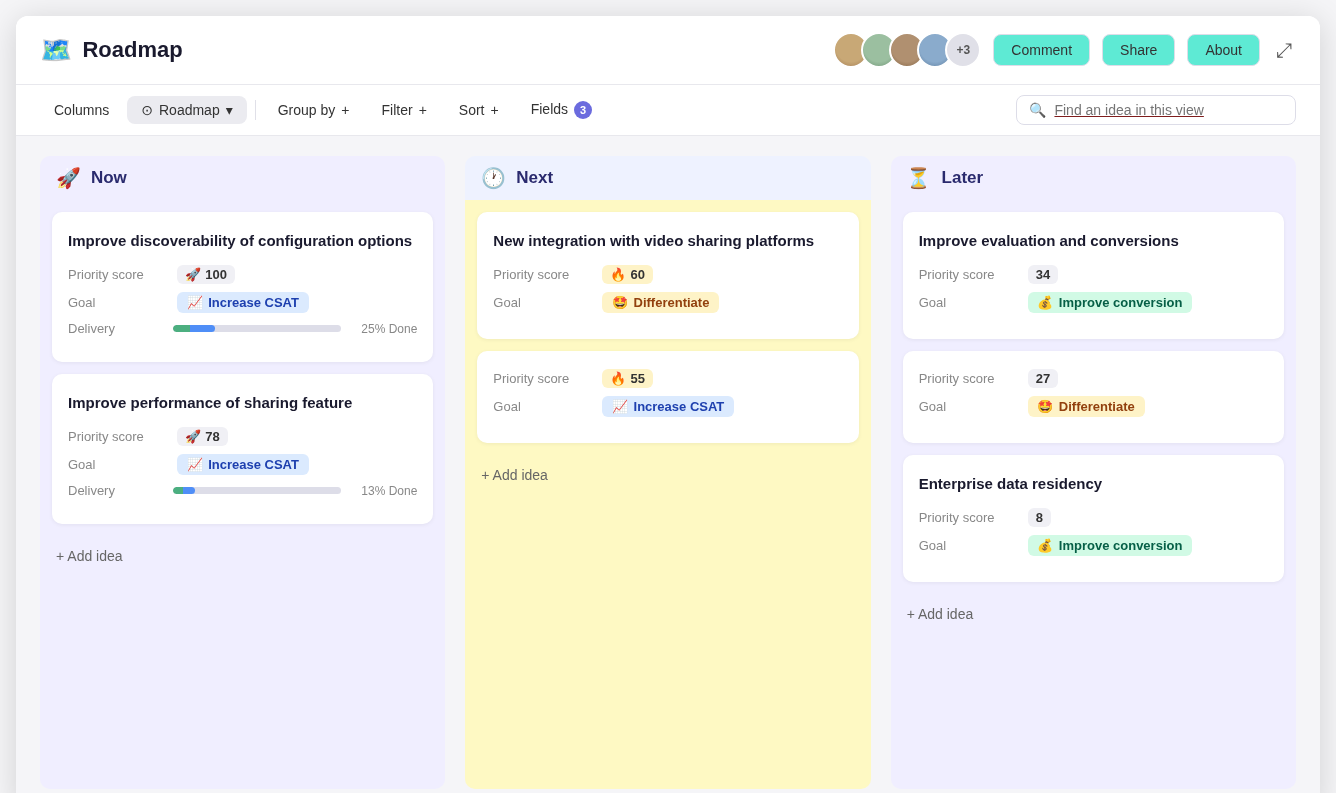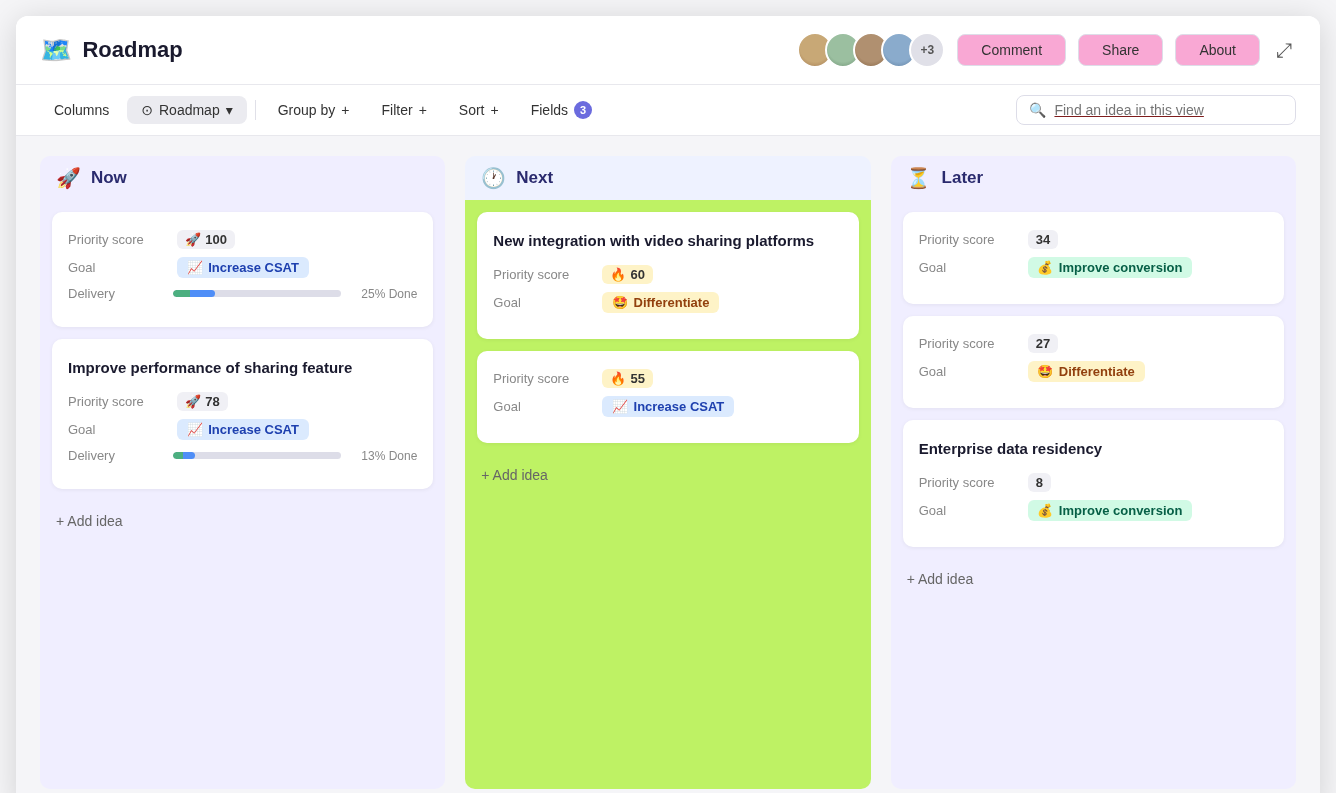--- a/index.html
+++ b/index.html
@@ -73,23 +73,23 @@
       height: 36px;
       border-radius: 50%;
       border: 2px solid #fff;
       margin-left: -8px;
       display: flex;
       align-items: center;
       justify-content: center;
     }
     .header-btn {
       border: 1.5px solid #dddde8;
-      background: #f9a8d4;
+      background: #5eead4;
       border-radius: 8px;
-      padding: 7px 23px;
+      padding: 7px 17px;
       font-size: 14px;
       font-weight: 500;
       color: #333;
       cursor: pointer;
     }
     .expand-btn {
       background: none;
       border: none;
       cursor: pointer;
       font-size: 20px;
@@ -100,21 +100,21 @@
     .toolbar {
       display: flex;
       align-items: center;
       padding: 10px 24px;
       border-bottom: 1px solid #e8e8ed;
       background: #fff;
       gap: 4px;
     }
     .toolbar-btn {
       display: flex;
-      align-items: center;
+      align-items: flex-start;
       gap: 6px;
       padding: 6px 14px;
       border: none;
       background: none;
       border-radius: 8px;
       font-size: 14px;
       font-weight: 500;
       color: #333;
       cursor: pointer;
     }
@@ -191,21 +191,21 @@
     }
     .column-body {
       background: #f0eeff;
       border-radius: 0 0 10px 10px;
       padding: 12px;
       display: flex;
       flex-direction: column;
       gap: 12px;
       flex: 1;
     }
-    .column-next .column-body { background: #bef264; }
+    .column-next .column-body { background: #fef9c3; }
     .column-later .column-body { background: #f0eeff; }
     
     .card {
       background: #fff;
       border-radius: 10px;
       padding: 18px 16px;
       box-shadow: 0 1px 4px rgba(0,0,0,0.06);
     }
     .card-title {
       font-size: 15px;
@@ -359,20 +359,21 @@
   <div class="board">
 
     <div class="column column-now">
       <div class="column-header">
         <span style="font-size:20px;">🚀</span>
         <span class="column-title">Now</span>
       </div>
       <div class="column-body">
 
         <div class="card">
+          <div class="card-title">Improve discoverability of configuration options</div>
           <div class="card-field">
             <span class="card-field-label">Priority score</span>
             <span class="score-badge">
               <span>🚀</span>
               <span>100</span>
             </span>
           </div>
           <div class="card-field">
             <span class="card-field-label">Goal</span>
             <span class="goal-badge goal-csat">
@@ -463,20 +464,21 @@
     </div>
 
     <div class="column column-later">
       <div class="column-header">
         <span style="font-size:20px;">⏳</span>
         <span class="column-title">Later</span>
       </div>
       <div class="column-body">
 
         <div class="card">
+          <div class="card-title">Improve evaluation and conversions</div>
           <div class="card-field">
             <span class="card-field-label">Priority score</span>
             <span class="score-badge">
               <span>34</span>
             </span>
           </div>
           <div class="card-field">
             <span class="card-field-label">Goal</span>
             <span class="goal-badge goal-conversion">
               <span>💰</span>

